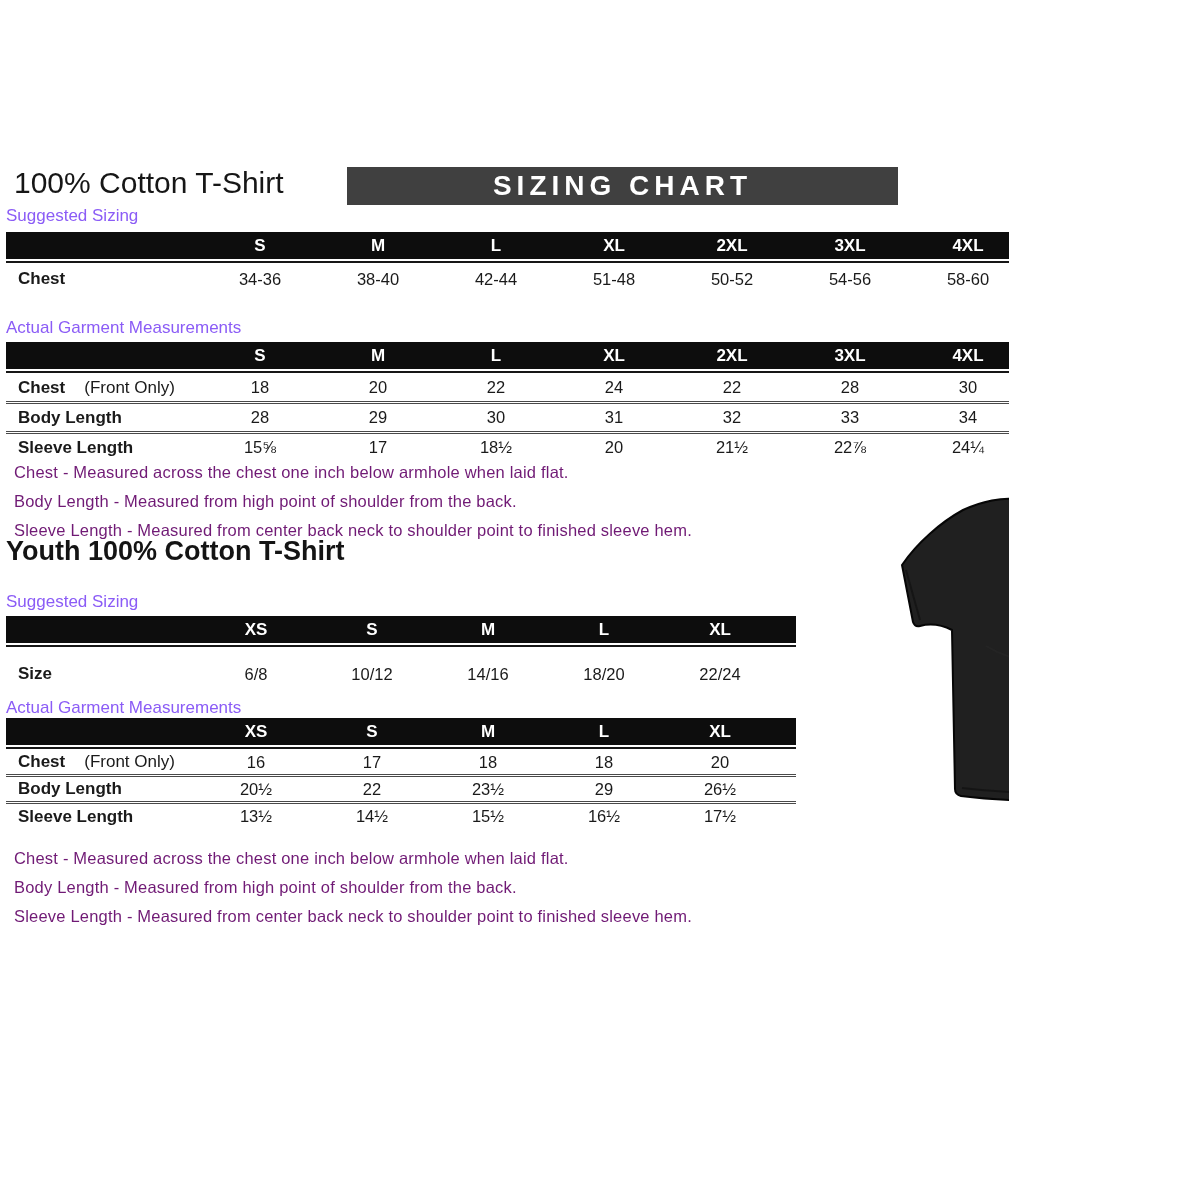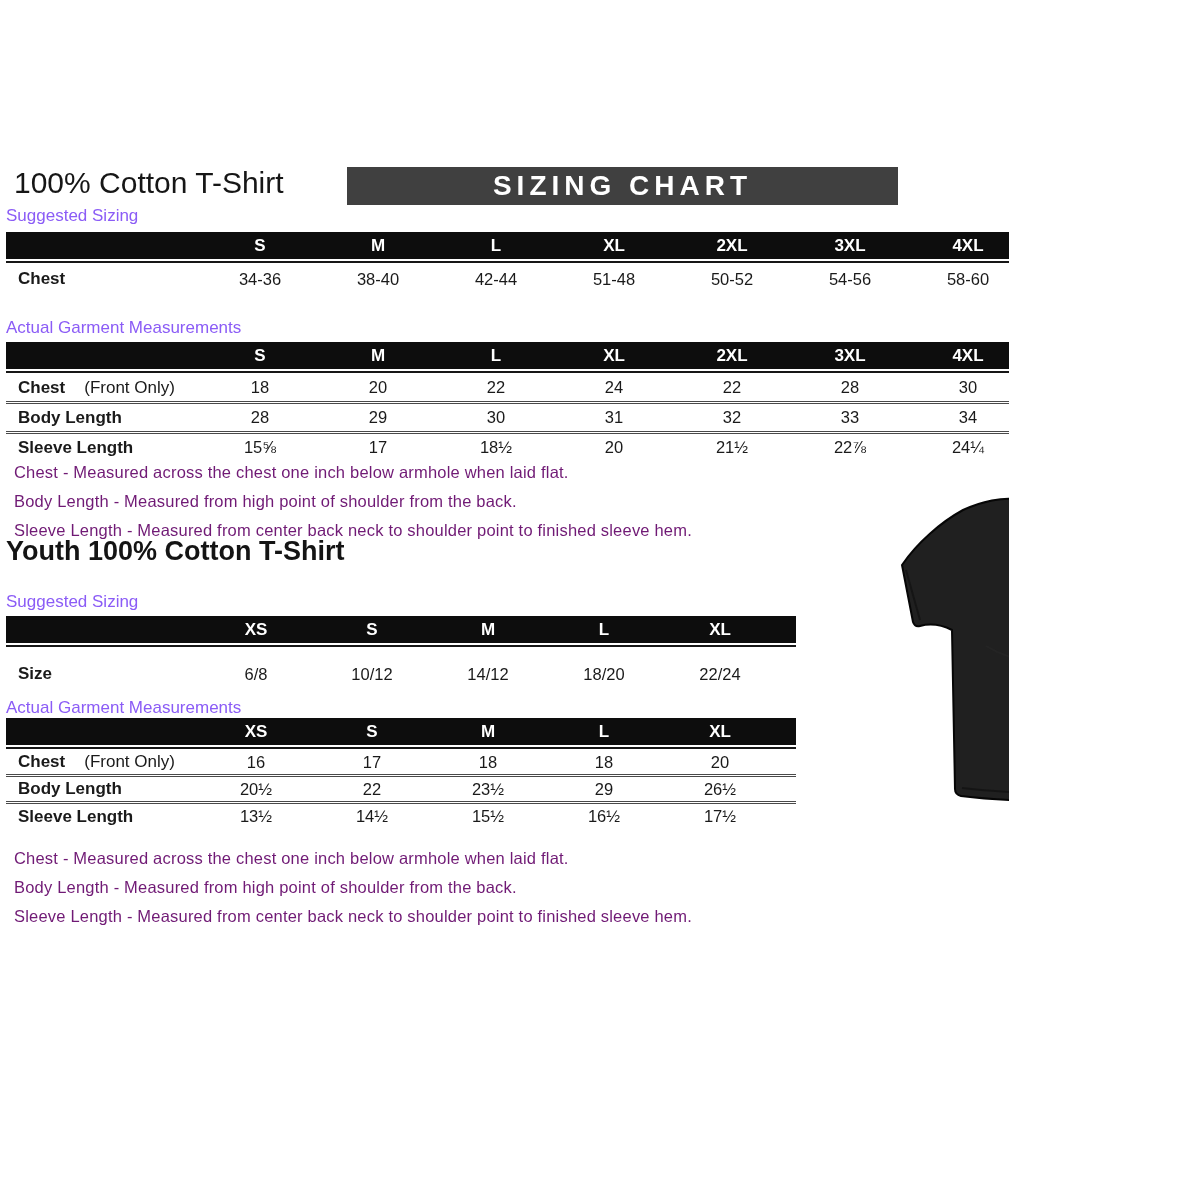--- a/index.html
+++ b/index.html
@@ -129,21 +129,21 @@
     <div class="c">XS</div>
     <div class="c">S</div>
     <div class="c">M</div>
     <div class="c">L</div>
     <div class="c">XL</div>
   </div>
   <div class="abs trow gy" style="left:6px; top:660px; height:28px;">
     <div class="rlabel">Size</div>
     <div class="c">6/8</div>
     <div class="c">10/12</div>
-    <div class="c">14/12</div>
+    <div class="c">14/16</div>
     <div class="c">18/20</div>
     <div class="c">22/24</div>
   </div>
 
   <div class="abs slabel" style="left:6px; top:697px;">Actual Garment Measurements</div>
 
   <div class="abs thead gy" style="left:6px; top:718px; height:27px;">
     <div class="c"></div>
     <div class="c">XS</div>
     <div class="c">S</div>

